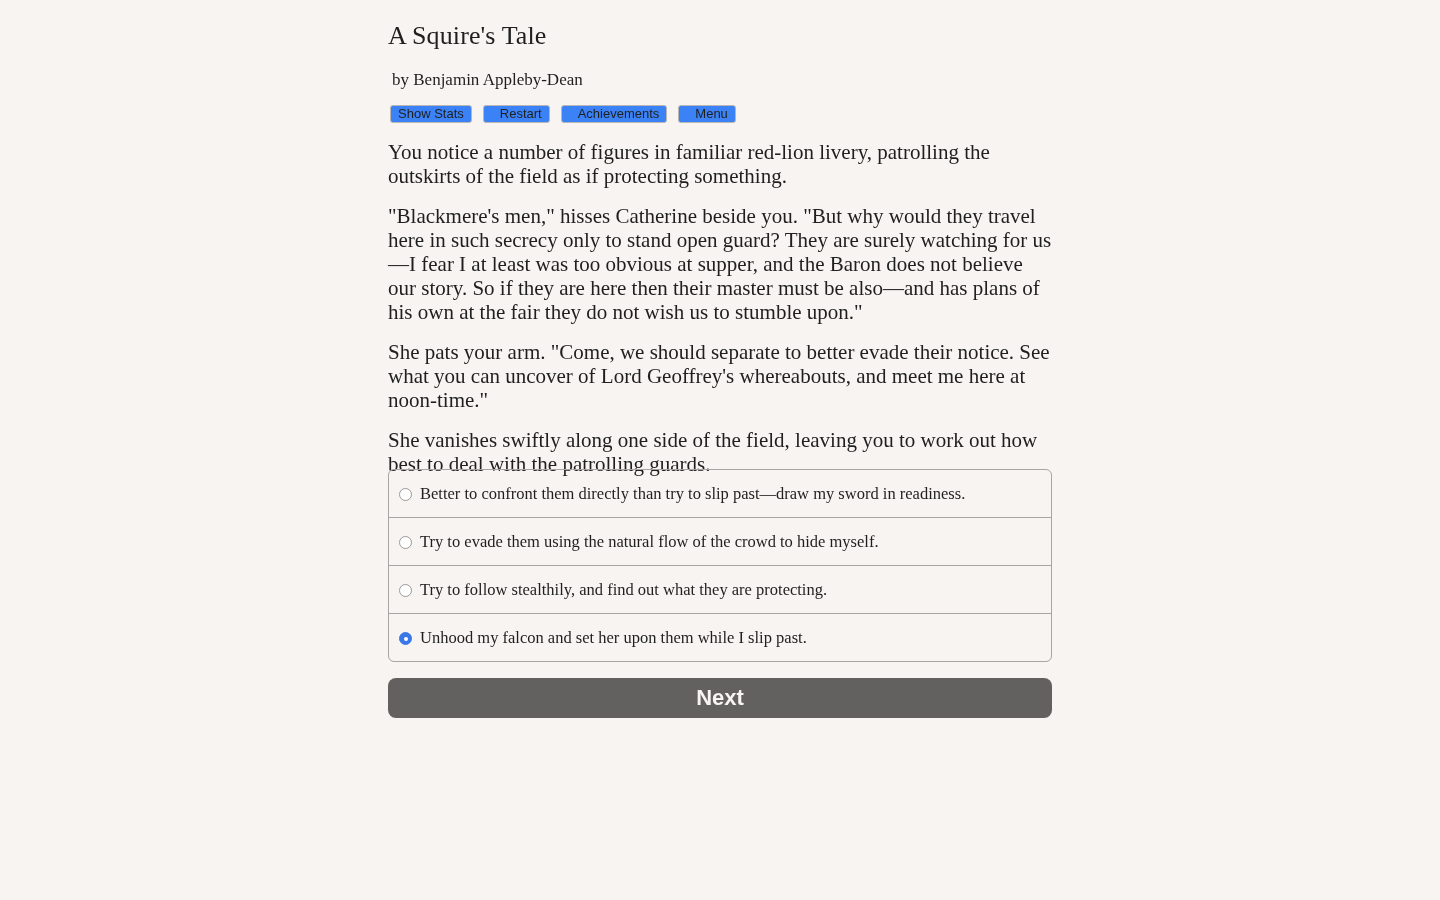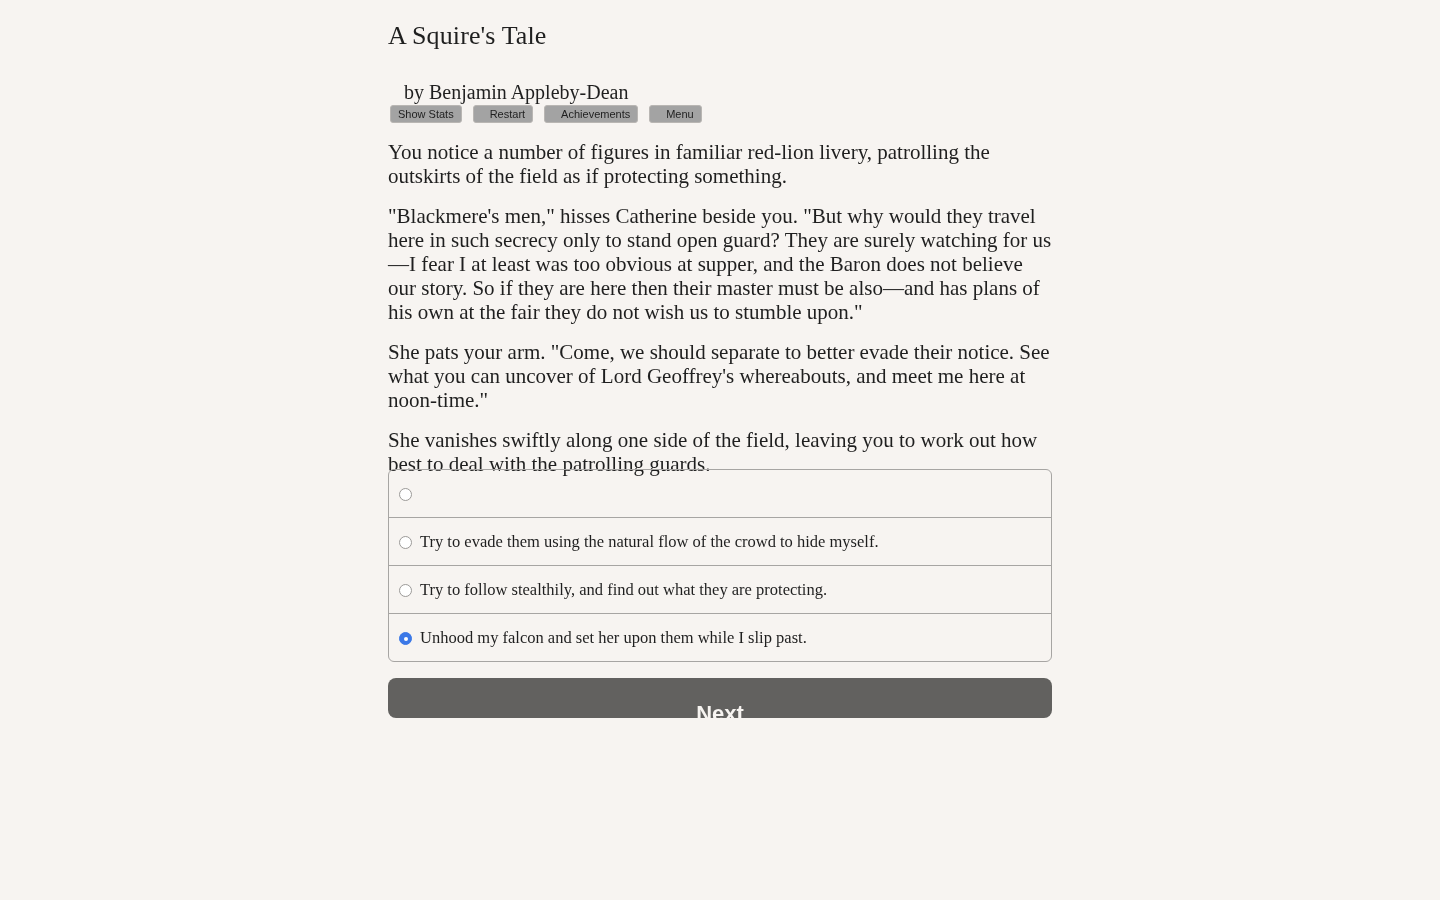--- a/index.html
+++ b/index.html
@@ -26,41 +26,41 @@
       top: 20px;
       left: 0;
       font-size: 26px;
       font-weight: normal;
       line-height: 32px;
       letter-spacing: 0.1px;
       white-space: nowrap;
       text-align: center;
     }
     .author {
-      margin: 16px;
+      margin: 4px;
       position: absolute;
       top: 63px;
       left: 0;
-      font-size: 20px;
+      font-size: 17px;
       font-weight: normal;
       line-height: 26px;
       white-space: nowrap;
     }
     .toolbar {
       position: absolute;
       top: 105px;
       left: 2px;
       display: flex;
       gap: 0;
     }
     .tb-btn {
       font-family: "Liberation Sans", "DejaVu Sans", sans-serif;
-      font-size: 11px;
+      font-size: 13px;
       color: #1f1f1f;
-      background: #a3a3a3;
+      background: #3b82f6;
       border: 1px solid #b9b6b3;
       border-radius: 3px;
       height: 18px;
       padding: 0 7px;
       line-height: 16px;
       box-sizing: border-box;
       cursor: pointer;
       white-space: nowrap;
     }
     .tb-btn + .tb-btn { margin-left: 11px; padding-left: 16px; }
@@ -133,21 +133,21 @@
       border: none;
       border-radius: 8px;
       background: #62615f;
       color: #f7f4f1;
       font-family: "Liberation Sans", "DejaVu Sans", sans-serif;
       font-weight: bold;
       font-size: 22px;
       line-height: 40px;
       text-align: center;
       cursor: pointer;
-      padding: 16px;
+      padding: 0;
     }
   </style>
 </head>
 <body>
 
 <div class="container">
   <h1 class="title">A Squire's Tale</h1>
   <h2 class="author">by Benjamin Appleby-Dean</h2>
 
   <div class="toolbar">
@@ -160,20 +160,21 @@
   <div class="story">
     <p>You notice a number of figures in familiar red-lion livery, patrolling the outskirts of the field as if protecting something.</p>
     <p>"Blackmere's men," hisses Catherine beside you. "But why would they travel here in such secrecy only to stand open guard? They are surely watching for us—I fear I at least was too obvious at supper, and the Baron does not believe our story. So if they are here then their master must be also—and has plans of his own at the fair they do not wish us to stumble upon."</p>
     <p>She pats your arm. "Come, we should separate to better evade their notice. See what you can uncover of Lord Geoffrey's whereabouts, and meet me here at noon-time."</p>
     <p>She vanishes swiftly along one side of the field, leaving you to work out how best to deal with the patrolling guards.</p>
   </div>
 
   <div class="choices">
     <label class="choice">
       <span class="radio"></span>
+      <span class="choice-label">Better to confront them directly than try to slip past—draw my sword in readiness.</span>
     </label>
     <label class="choice">
       <span class="radio"></span>
       <span class="choice-label">Try to evade them using the natural flow of the crowd to hide myself.</span>
     </label>
     <label class="choice">
       <span class="radio"></span>
       <span class="choice-label">Try to follow stealthily, and find out what they are protecting.</span>
     </label>
     <label class="choice">

